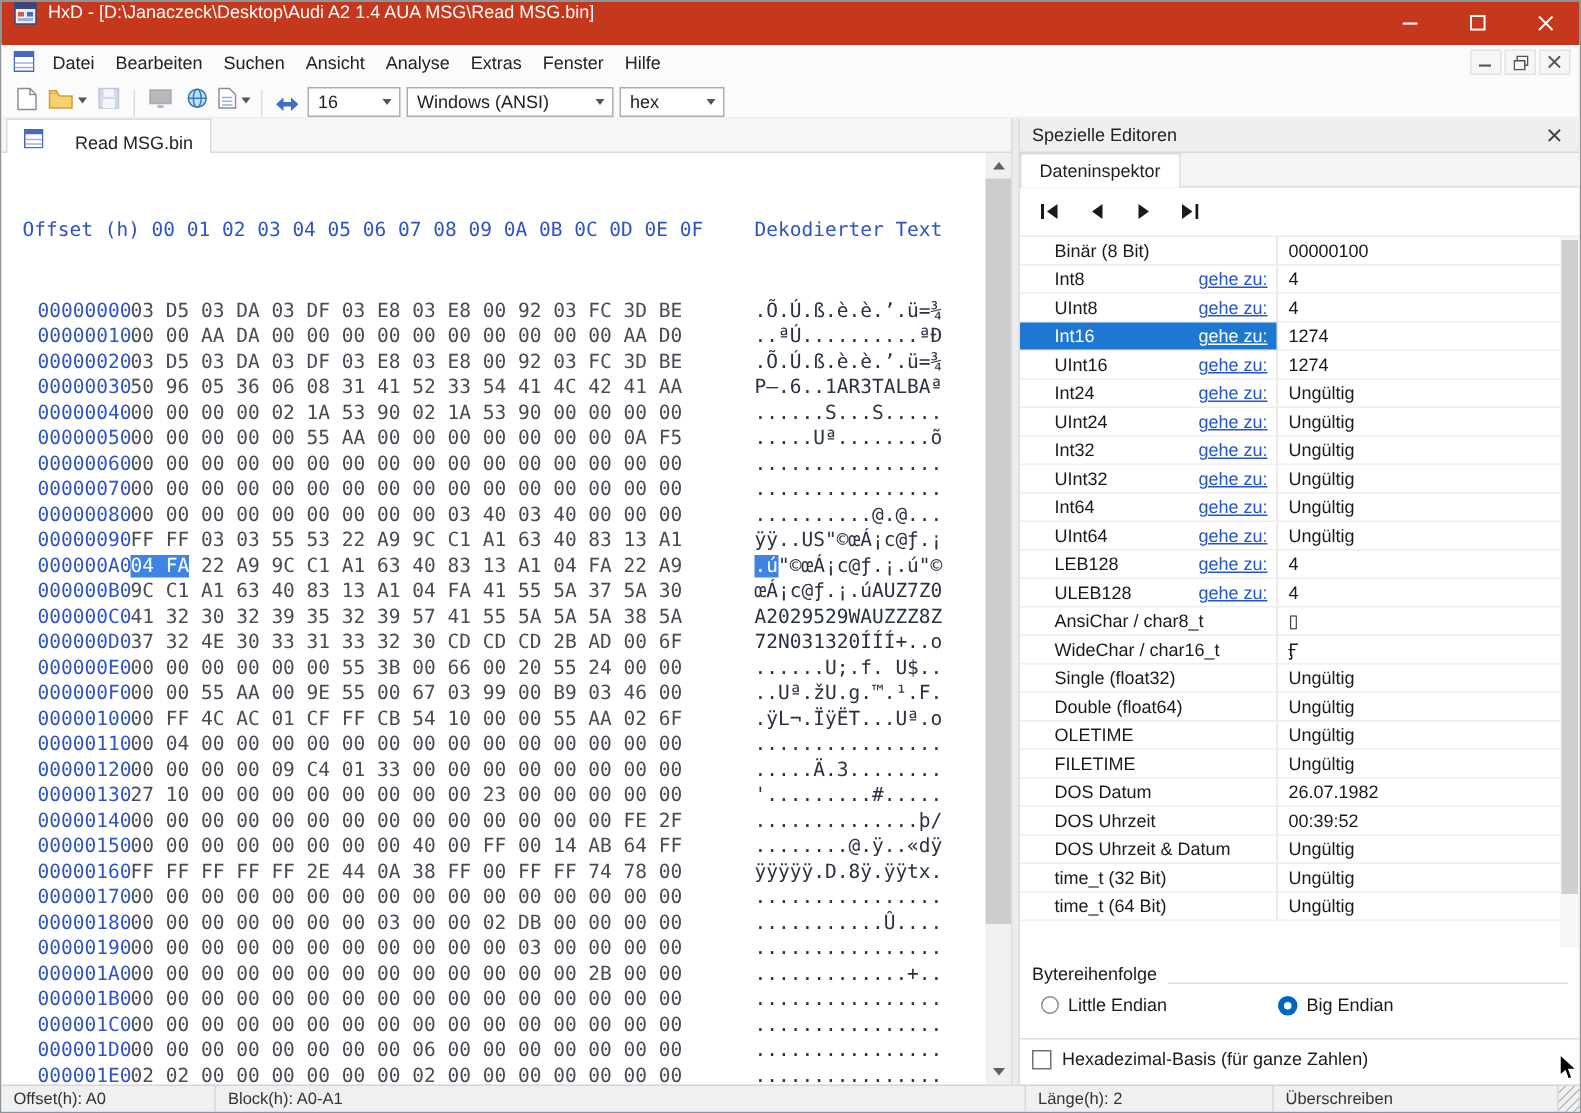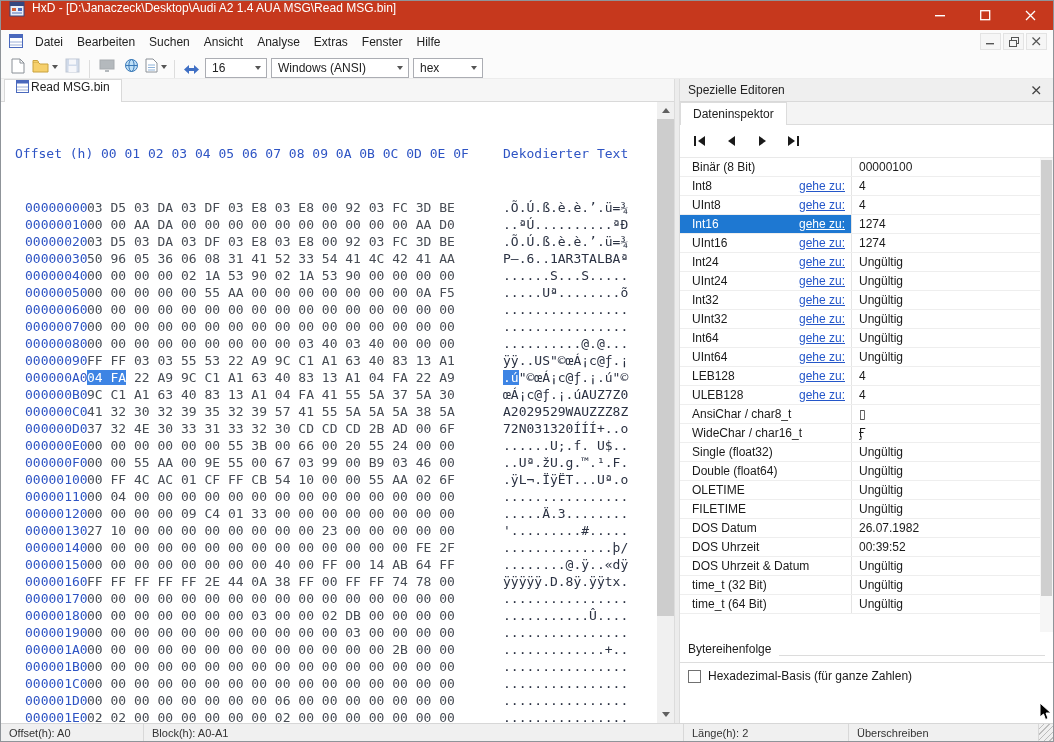--- a/index.html
+++ b/index.html
@@ -35,21 +35,21 @@
   .combo{height:20px;background:#fff;border:1px solid #abadb3;display:flex;align-items:center;
     font-size:12px;color:#222;padding-left:6px;margin-left:4px}
   .combo .cval{flex:1;white-space:nowrap;overflow:hidden}
   .combo .cbtn{width:16px;height:100%;display:flex;align-items:center;justify-content:center}
   .combo .cbtn .darr{margin:0}
 
   
   .tabstrip{position:absolute;top:78px;left:0;width:674px;height:23px;background:#f6f6f6;
     border-bottom:1px solid #d9d9d9}
   .tab{position:absolute;left:3px;top:0;height:23px;background:#fff;border:1px solid #d9d9d9;
-    border-bottom:none;display:flex;align-items:flex-start;gap:2px;padding:0 11px;font-size:12px;color:#222}
+    border-bottom:none;display:flex;align-items:flex-end;gap:21px;padding:0 11px;font-size:12px;color:#222}
 
   
   .hexpane{position:absolute;top:101px;left:0;width:656px;bottom:18px;background:#fff;overflow:hidden;
     font-family:"DejaVu Sans Mono","Liberation Mono",monospace;font-size:13px;line-height:17px;white-space:pre}
   .hexhead{margin:9px 0 3px 0;color:#2e54c4}
   .hexrow{height:17px}
   .off{display:inline-block;width:86px;padding-left:24px;color:#2e54c4}
   .hexhead .off{width:100px;padding-left:14px}
   .bytes{display:inline-block;width:368px;color:#474c54}
   .hexhead .bytes{color:#2e54c4;width:354px}
@@ -75,21 +75,21 @@
   .phead .px{margin-left:auto;display:flex;align-items:center;justify-content:center;width:18px;height:18px}
   .ptabs{height:23px;background:#f4f4f4;border-bottom:1px solid #dcdcdc;position:relative}
   .ptab{position:absolute;left:0;top:0;height:23px;background:#fff;border:1px solid #dcdcdc;border-bottom:none;
     display:flex;align-items:center;padding:0 12px;color:#222}
   .navrow{height:32px;display:flex;align-items:center;gap:7px;padding-left:8px}
   .navbtn{width:24px;height:18px;display:flex;align-items:center;justify-content:center}
 
   .inslist{position:relative;height:475px;border-top:1px solid #e9e9e9;overflow:hidden}
   .insrow{display:flex;height:19px;align-items:center;border-bottom:1px solid #eeeeee;font-size:12px}
   .iname{width:172px;height:100%;display:flex;align-items:center;justify-content:space-between;
-    padding:0 6px 0 12px;border-right:1px solid #e4e4e4;color:#1a1a1a}
+    padding:0 6px 0 23px;border-right:1px solid #e4e4e4;color:#1a1a1a}
   .ival{flex:1;padding-left:7px;color:#1a1a1a;white-space:nowrap;overflow:hidden}
   .goto{color:#2456c9;text-decoration:underline}
   .insrow.selected .iname{background:#1e78d2;color:#fff}
   .insrow.selected .iname .goto{color:#fff}
   .inscroll{position:absolute;top:0;right:0;width:13px;height:100%;background:#f6f6f6}
   .inscroll .thumb2{position:absolute;left:1px;right:1px;top:2px;height:92%;background:#cfcfcf}
 
   .byteorder{padding-top:8px}
   .grouphead{display:flex;align-items:flex-end;color:#1a1a1a;padding-left:8px;height:16px}
   .grouphead .groupline{flex:1;height:1px;background:#dcdcdc;margin:0 8px}
@@ -496,20 +496,30 @@
         </div>
       <div class="inscroll">
           <div class="thumb2"></div>
         </div>
     </div>
     <div class="byteorder">
       <div class="grouphead">
         <span>Bytereihenfolge</span>
         <span class="groupline"></span>
       </div>
+      <div class="radios">
+        <label class="radio" style="left:14px">
+          <span class="rb"></span>
+          <span>Little Endian</span>
+        </label>
+        <label class="radio checked" style="left:172px">
+          <span class="rb"></span>
+          <span>Big Endian</span>
+        </label>
+      </div>
     </div>
     <div class="hexbase">
       <span class="cbx"></span>
       <span>Hexadezimal-Basis (für ganze Zahlen)</span>
     </div>
   </div>
 
   <div class="statusbar">
     <div class="scell" style="width:143px">Offset(h): A0</div>
     <div class="scell" style="width:540px">Block(h): A0-A1</div>

